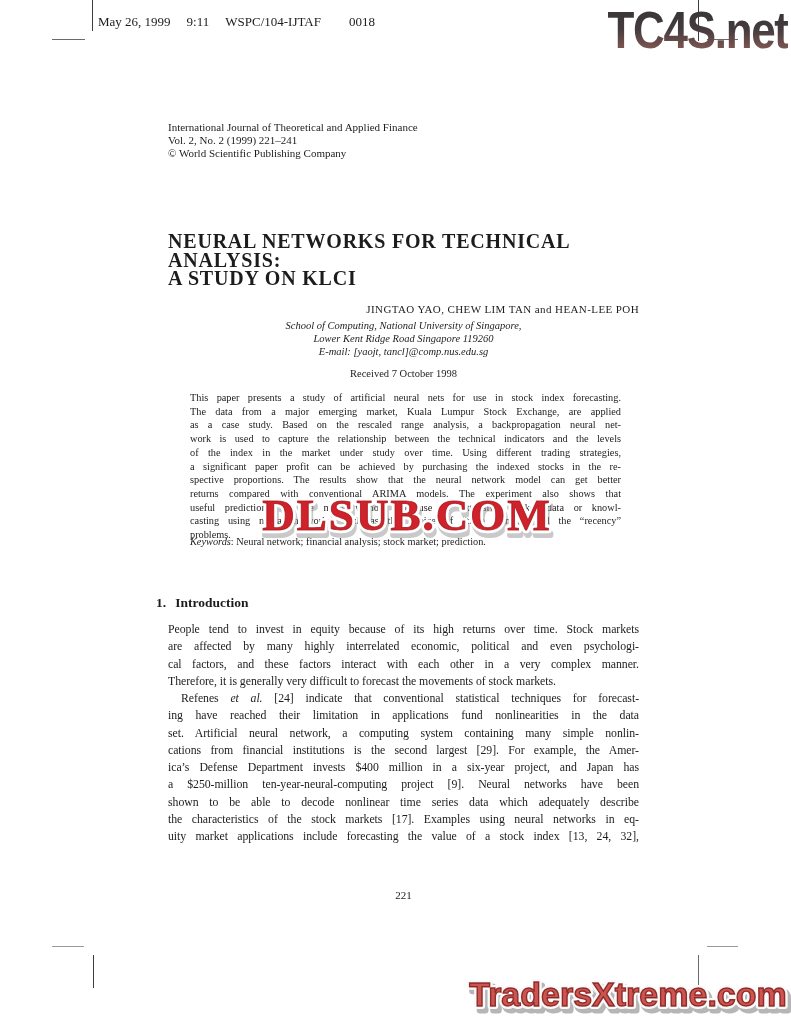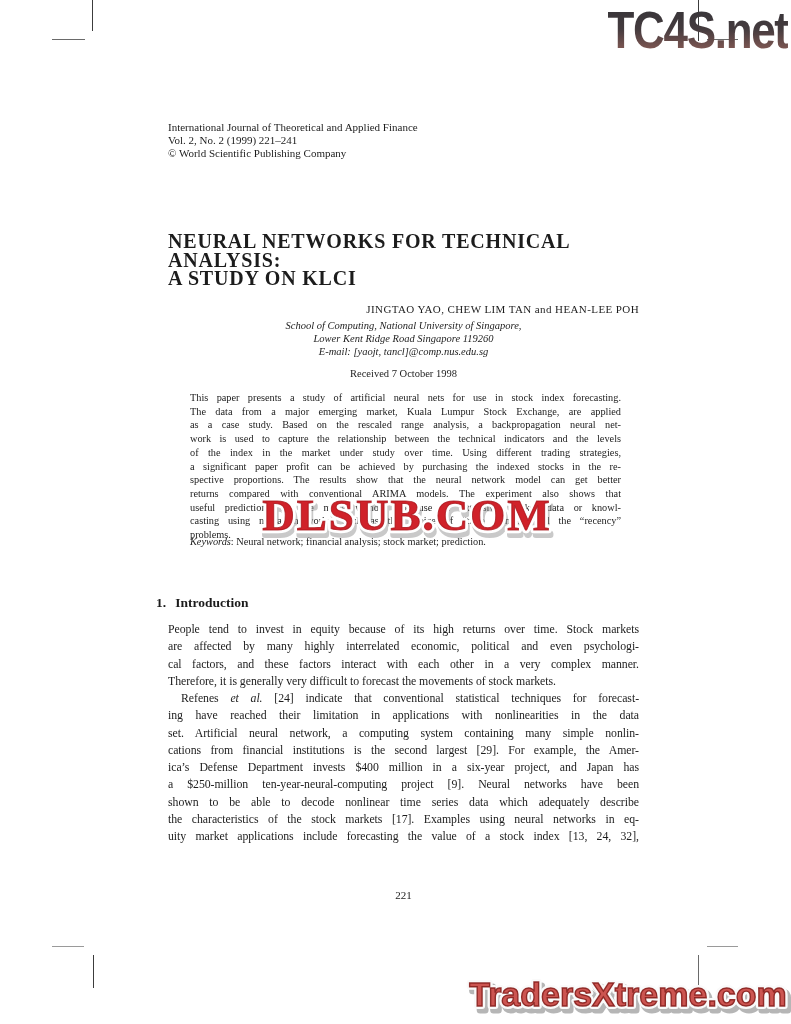--- a/index.html
+++ b/index.html
@@ -79,20 +79,23 @@
 
   <div class="mark" style="left:92px;top:0;width:1px;height:31px;"></div>
   <div class="mark mid" style="left:52px;top:39px;width:33px;height:1px;"></div>
   <div class="mark" style="left:698px;top:0;width:1px;height:41px;"></div>
   <div class="mark mid" style="left:707px;top:39px;width:31px;height:1px;"></div>
   <div class="mark gray" style="left:52px;top:946px;width:32px;height:1px;"></div>
   <div class="mark" style="left:93px;top:955px;width:1px;height:33px;"></div>
   <div class="mark gray" style="left:707px;top:946px;width:31px;height:1px;"></div>
   <div class="mark mid" style="left:698px;top:955px;width:1px;height:31px;"></div>
 
+  <div class="ts-header">
+    <span>May 26, 1999</span><span>9:11</span><span>WSPC/104-IJTAF</span><span>0018</span>
+  </div>
 
   <div class="tc4s">TC4S.net</div>
 
   <div class="journal">
     <div>International Journal of Theoretical and Applied Finance</div>
     <div>Vol. 2, No. 2 (1999) 221–241</div>
     <div>© World Scientific Publishing Company</div>
   </div>
 
   <div class="title">
@@ -132,21 +135,21 @@
 
   <div class="intro">
     <div>
         <div class="tline"><span>People tend to invest in equity because of its high returns over time. Stock markets</span></div>
         <div class="tline"><span>are affected by many highly interrelated economic, political and even psychologi-</span></div>
         <div class="tline"><span>cal factors, and these factors interact with each other in a very complex manner.</span></div>
         <div class="tline last"><span>Therefore, it is generally very difficult to forecast the movements of stock markets.</span></div>
       </div>
     <div>
         <div class="tline ind"><span>Refenes </span><span class="it">et al.</span><span> [24] indicate that conventional statistical techniques for forecast-</span></div>
-        <div class="tline"><span>ing have reached their limitation in applications with nonlinearities in the data</span></div>
+        <div class="tline"><span>ing have reached their limitation in applications fund nonlinearities in the data</span></div>
         <div class="tline"><span>set. Artificial neural network, a computing system containing many simple nonlin-</span></div>
         <div class="tline"><span>cations from financial institutions is the second largest [29]. For example, the Amer-</span></div>
         <div class="tline"><span>ica’s Defense Department invests $400 million in a six-year project, and Japan has</span></div>
         <div class="tline"><span>a $250-million ten-year-neural-computing project [9]. Neural networks have been</span></div>
         <div class="tline"><span>shown to be able to decode nonlinear time series data which adequately describe</span></div>
         <div class="tline"><span>the characteristics of the stock markets [17]. Examples using neural networks in eq-</span></div>
         <div class="tline"><span>uity market applications include forecasting the value of a stock index [13, 24, 32],</span></div>
       </div>
   </div>
 

